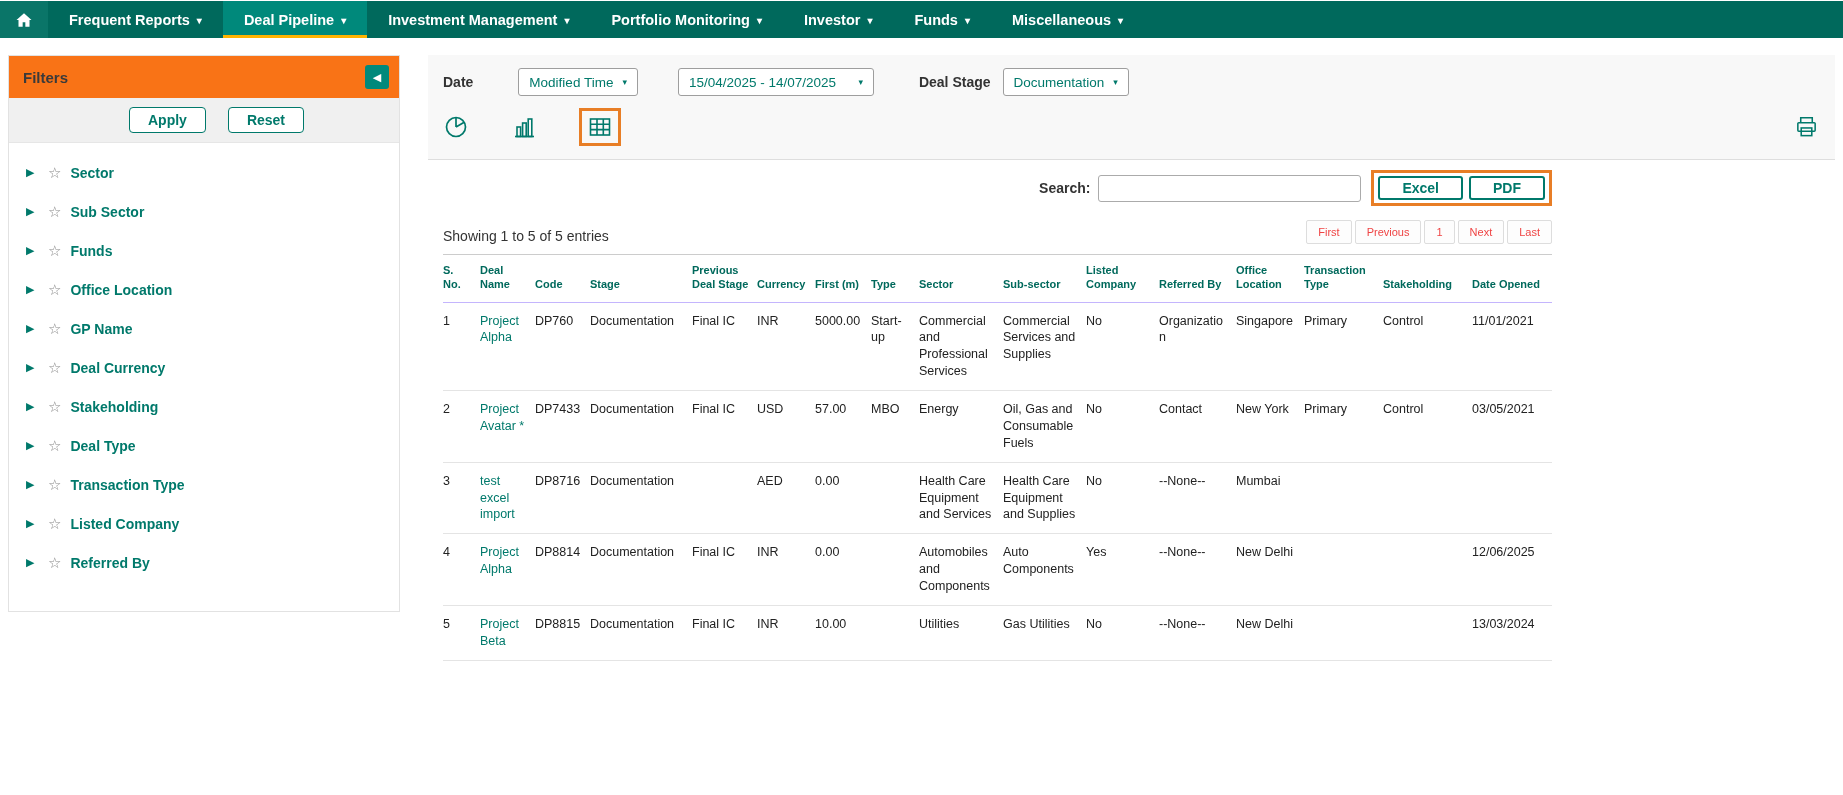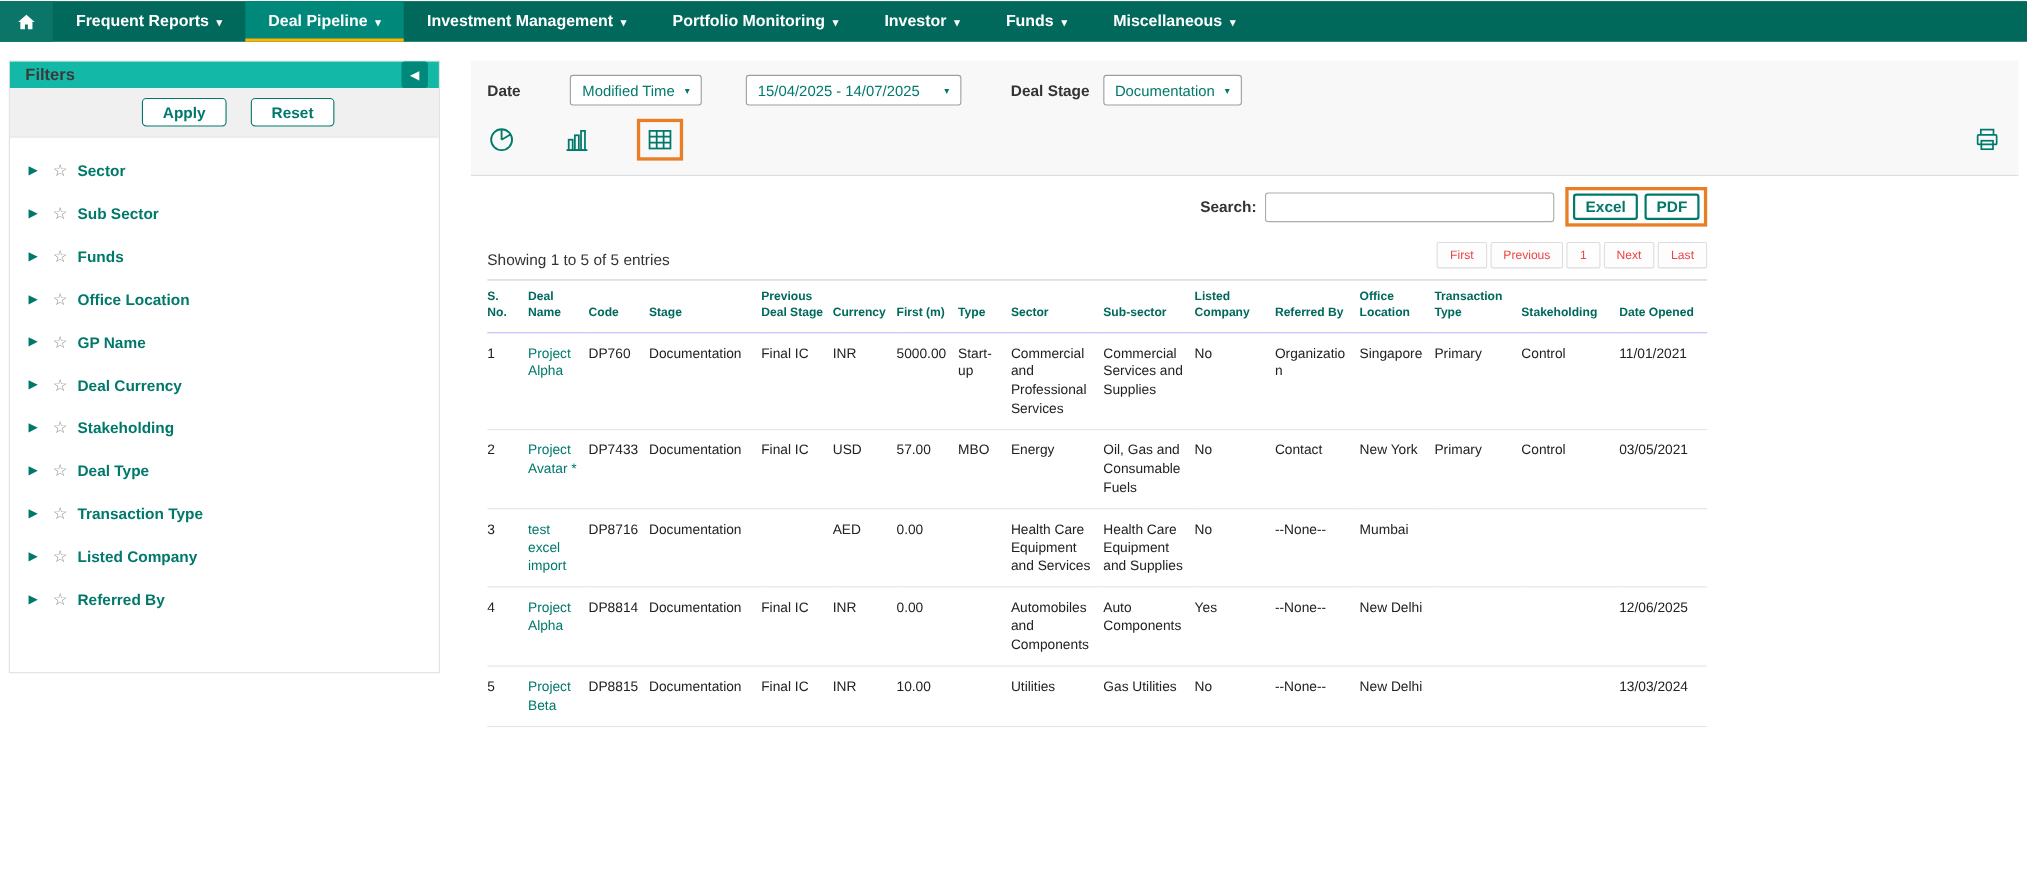--- a/index.html
+++ b/index.html
@@ -25,21 +25,21 @@
   }
   .nav-item.active { background:#00897B; box-shadow:inset 0 -3px 0 #FFB300; }
   .chev { font-size:10px; margin-top:2px; }
 
   
   .sidebar {
     position:absolute; left:8px; top:55px; width:392px; height:557px;
     background:#fff; border:1px solid #E2E2E2;
   }
   .sidebar-head {
-    height:24px; background:#14b8a6; display:flex; align-items:center;
+    height:42px; background:#f97316; display:flex; align-items:center;
     justify-content:space-between; padding:0 10px 0 14px;
     font-weight:bold; font-size:15px; color:#3A3A3A;
   }
   .collapse-btn {
     width:24px; height:24px; background:#00897B; color:#fff; border:none;
     border-radius:3px; font-size:11px; display:flex; align-items:center;
     justify-content:center; cursor:pointer; padding:0;
   }
   .sidebar-actions {
     background:#F0F0F0; padding:9px 0 9px 120px; display:flex; gap:22px;
@@ -83,21 +83,21 @@
 
   .table-widget { margin-left:15px; width:1109px; }
   .search-row { display:flex; align-items:center; justify-content:flex-end; margin-top:10px; gap:8px; }
   .search-input {
     width:263px; height:27px; border:1px solid #ABABAB; border-radius:3px;
     padding:0 8px; font-size:13px; color:#333; font-family:inherit;
   }
   .export-box { border:3px solid #E87E26; display:flex; gap:6px; padding:3px 4px; margin-left:2px; }
   .export-btn {
     background:#fff; border:2px solid #00796B; color:#00796B; font-weight:bold;
-    font-size:14px; padding:2px 9px; border-radius:3px; cursor:pointer; font-family:inherit;text-align:right;
+    font-size:14px; padding:2px 22px; border-radius:3px; cursor:pointer; font-family:inherit;text-align:right;
   }
   .info-row { display:flex; align-items:flex-end; justify-content:space-between; margin-top:14px; padding-bottom:8px; }
   .showing { font-size:14px; color:#333; }
   .pagination { display:flex; }
   .page-btn {
     border:1px solid #DDDDDD; color:#ef4444; font-size:11px; padding:5px 11px;
     margin-left:3px; border-radius:2px; background:#FDFDFD; cursor:default;
   }
 
   #deal-table {

